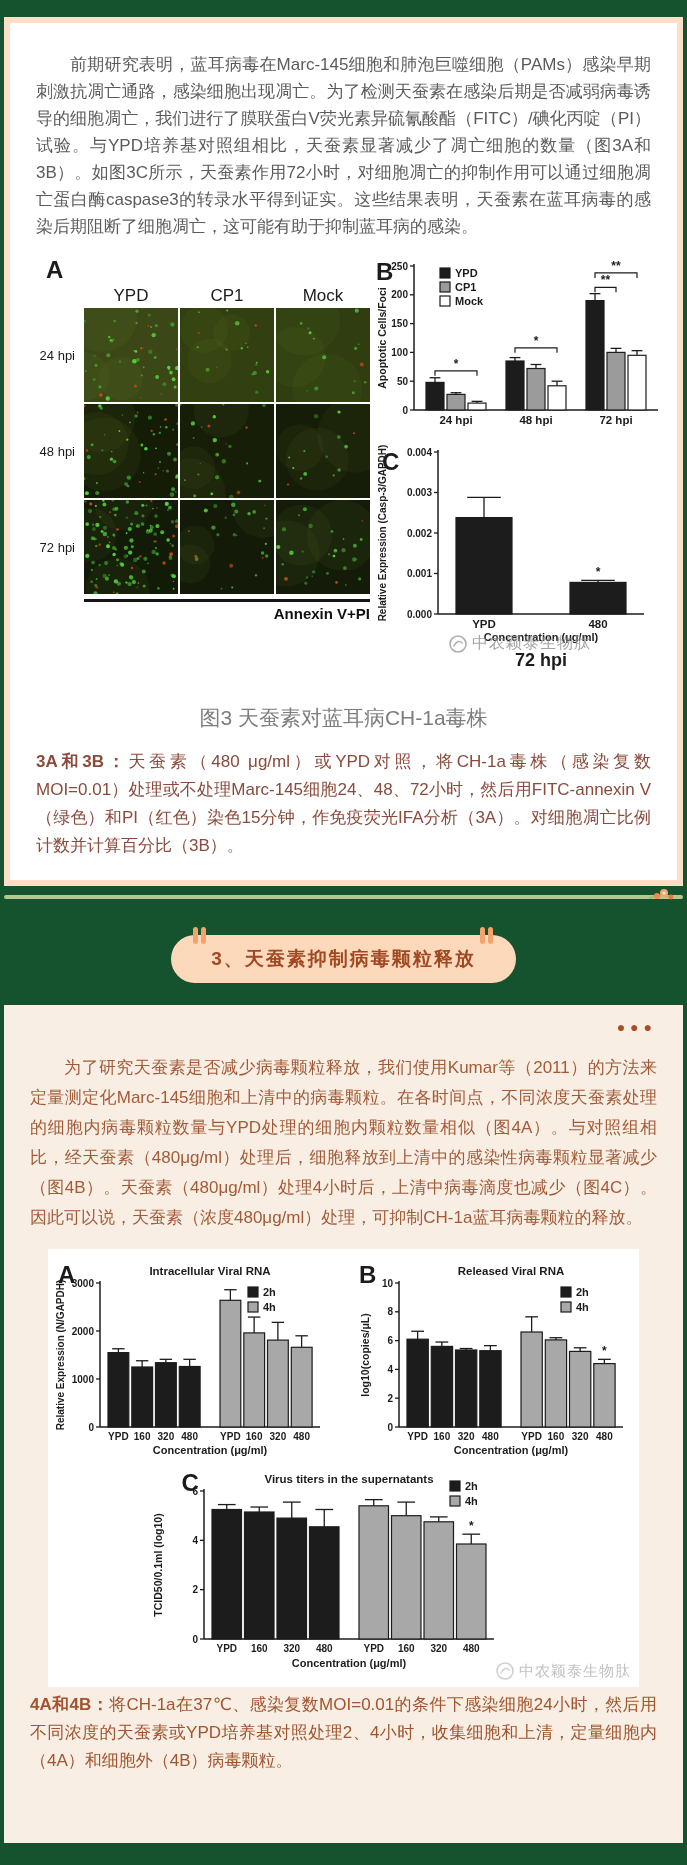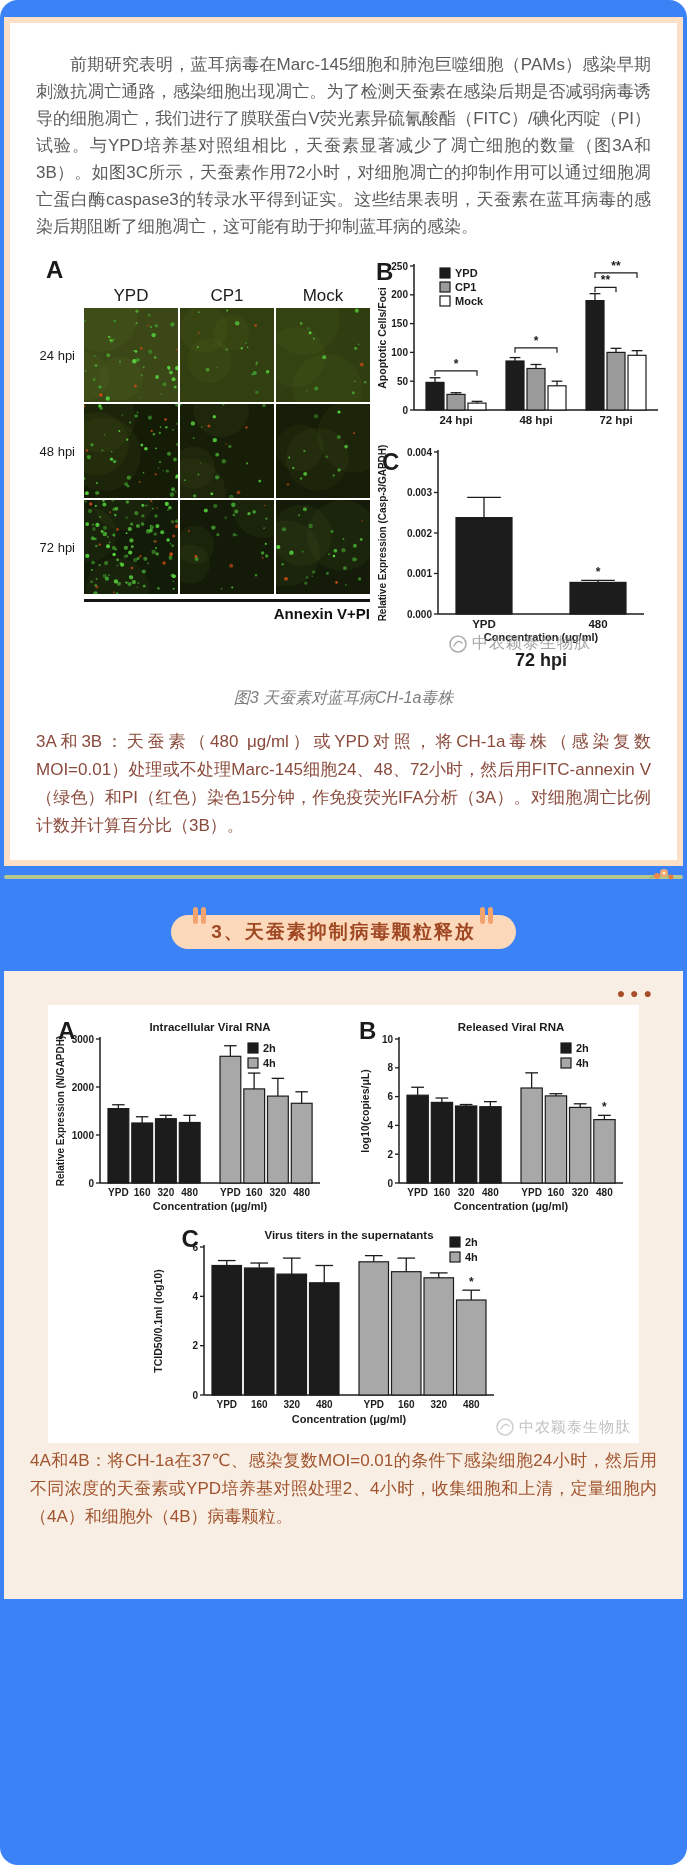--- a/index.html
+++ b/index.html
@@ -1,17 +1,17 @@
 <!DOCTYPE html>
 <html><head>
 <meta charset="utf-8">
 <style>
   html,body{margin:0;padding:0;background:#ffffff;}
   body{font-family:"Liberation Sans","DejaVu Sans",sans-serif;}
-  .page{width:687px;height:1865px;margin:0;position:relative;background:#3b82f6;overflow:hidden;box-sizing:border-box;padding-top:17px;border-radius:18px;}
+  .page{width:687px;height:1865px;margin:0;position:relative;background:#14532d;overflow:hidden;box-sizing:border-box;padding-top:17px;}
 
   
   .main-box{margin:0 4px;border:6px solid #fbdfc7;background:#fff;padding:20px 20px 18px 20px;box-sizing:border-box;}
   .intro{color:#5b5b5b;font-size:17px;line-height:27px;text-align:justify;text-indent:2em;margin:8px 6px 16px 6px;}
 
   .figure3{display:flex;margin:2px 0 0 2px;}
   .fig3-left{width:346px;flex:0 0 auto;}
   .plabel{font-size:24px;font-weight:bold;color:#1b1b1b;}
   .fig3-a-label{margin:0 0 2px 14px;}
   .micro-grid{display:grid;grid-template-columns:50px 94px 94px 94px;column-gap:2px;row-gap:2px;align-items:center;}
@@ -23,33 +23,33 @@
 
   .fig3-right{flex:1;position:relative;margin-left:-4px;}
   .chart-wrap{position:relative;}
   .fig3-b-label{position:absolute;left:2px;top:2px;}
   .fig3-c-label{position:absolute;left:8px;top:6px;}
   svg text{font-family:"Liberation Sans","DejaVu Sans",sans-serif;}
   .watermark{position:absolute;display:flex;align-items:center;gap:4px;color:#8f8f8f;opacity:.8;font-size:16px;font-weight:normal;letter-spacing:1px;white-space:nowrap;pointer-events:none;}
   .wm-fig3{left:74px;bottom:30px;}
   .wm-fig4{right:8px;bottom:6px;opacity:.55;font-size:15px;}
 
-  .fig3-caption{text-align:center;color:#7d7d7d;font-size:16px;line-height:28px;margin-top:0;font-style:italic;}
+  .fig3-caption{text-align:center;color:#7d7d7d;font-size:21px;line-height:28px;margin-top:20px;}
   .protocol3{color:#8a4a3c;font-size:17px;line-height:28px;text-align:justify;margin:16px 6px 0 6px;}
   .protocol3 p,.protocol4 p{margin:2px 0;}
-  .lead{font-weight:normal;}
+  .lead{font-weight:bold;}
 
   
   .divider{position:relative;margin:5px 4px 0 4px;height:14px;}
   .divider-line{position:absolute;left:0;right:0;top:4px;border-top:4px solid #b6c890;border-radius:2px;}
   .divider-flower{position:absolute;right:2px;top:-6px;}
 
   
   .pill-row{text-align:center;margin-top:30px;}
-  .pill{display:inline-block;position:relative;background:#fcd9bb;color:#a04823;font-weight:bold;font-size:19px;letter-spacing:2px;padding:4px 40px;border-radius:28px;}
+  .pill{display:inline-block;position:relative;background:#fcd9bb;color:#a04823;font-weight:bold;font-size:19px;letter-spacing:2px;padding:11px 40px;border-radius:28px;}
   .quote{position:absolute;top:-8px;width:14px;height:17px;}
   .quote i{position:absolute;width:5px;height:17px;border-radius:3px;background:#f2a46e;display:block;}
   .quote i+i{left:8px;}
   .quote-l{left:22px;}
   .quote-r{right:22px;}
 
   
   .panel{margin:22px 4px 0 4px;background:#f9eee3;position:relative;padding:10px 18px 66px 18px;box-sizing:border-box;}
   .dots{text-align:right;color:#a84e2b;font-size:14px;letter-spacing:5px;padding:4px 8px 0 0;font-weight:bold;}
   .para2{color:#a35a38;font-size:17px;line-height:30px;text-align:justify;text-indent:2em;margin:18px 8px 16px 8px;}
@@ -628,20 +628,21 @@
       <span>3、天蚕素抑制病毒颗粒释放</span>
       <span class="quote quote-r">
           <i></i>
           <i></i>
         </span>
     </div>
   </div>
 
   <div class="panel">
     <div class="dots">●●●</div>
+    <p class="para2">为了研究天蚕素是否减少病毒颗粒释放，我们使用Kumar等（2011）的方法来定量测定化Marc-145细胞和上清中的病毒颗粒。在各时间点，不同浓度天蚕素处理的细胞内病毒颗粒数量与YPD处理的细胞内颗粒数量相似（图4A）。与对照组相比，经天蚕素（480μg/ml）处理后，细胞释放到上清中的感染性病毒颗粒显著减少（图4B）。天蚕素（480μg/ml）处理4小时后，上清中病毒滴度也减少（图4C）。因此可以说，天蚕素（浓度480μg/ml）处理，可抑制CH-1a蓝耳病毒颗粒的释放。</p>
 
     <div class="figure4">
       <div class="fig4-row">
         <div class="chart-wrap">
           <span class="plabel fig4-a-label">A</span>
           <svg id="fig4a" width="274" height="198" viewBox="0 0 274 198">
               <line x1="48" y1="20" x2="48" y2="166" stroke="#1c1c1c" stroke-width="1.5"></line>
               <line x1="48" y1="166" x2="268" y2="166" stroke="#1c1c1c" stroke-width="1.5"></line>
               <line x1="44" y1="166" x2="48" y2="166" stroke="#1c1c1c" stroke-width="1.3"></line>
               <text x="42" y="169.5" text-anchor="end" font-size="10" font-weight="bold" fill="#1c1c1c">0</text>

